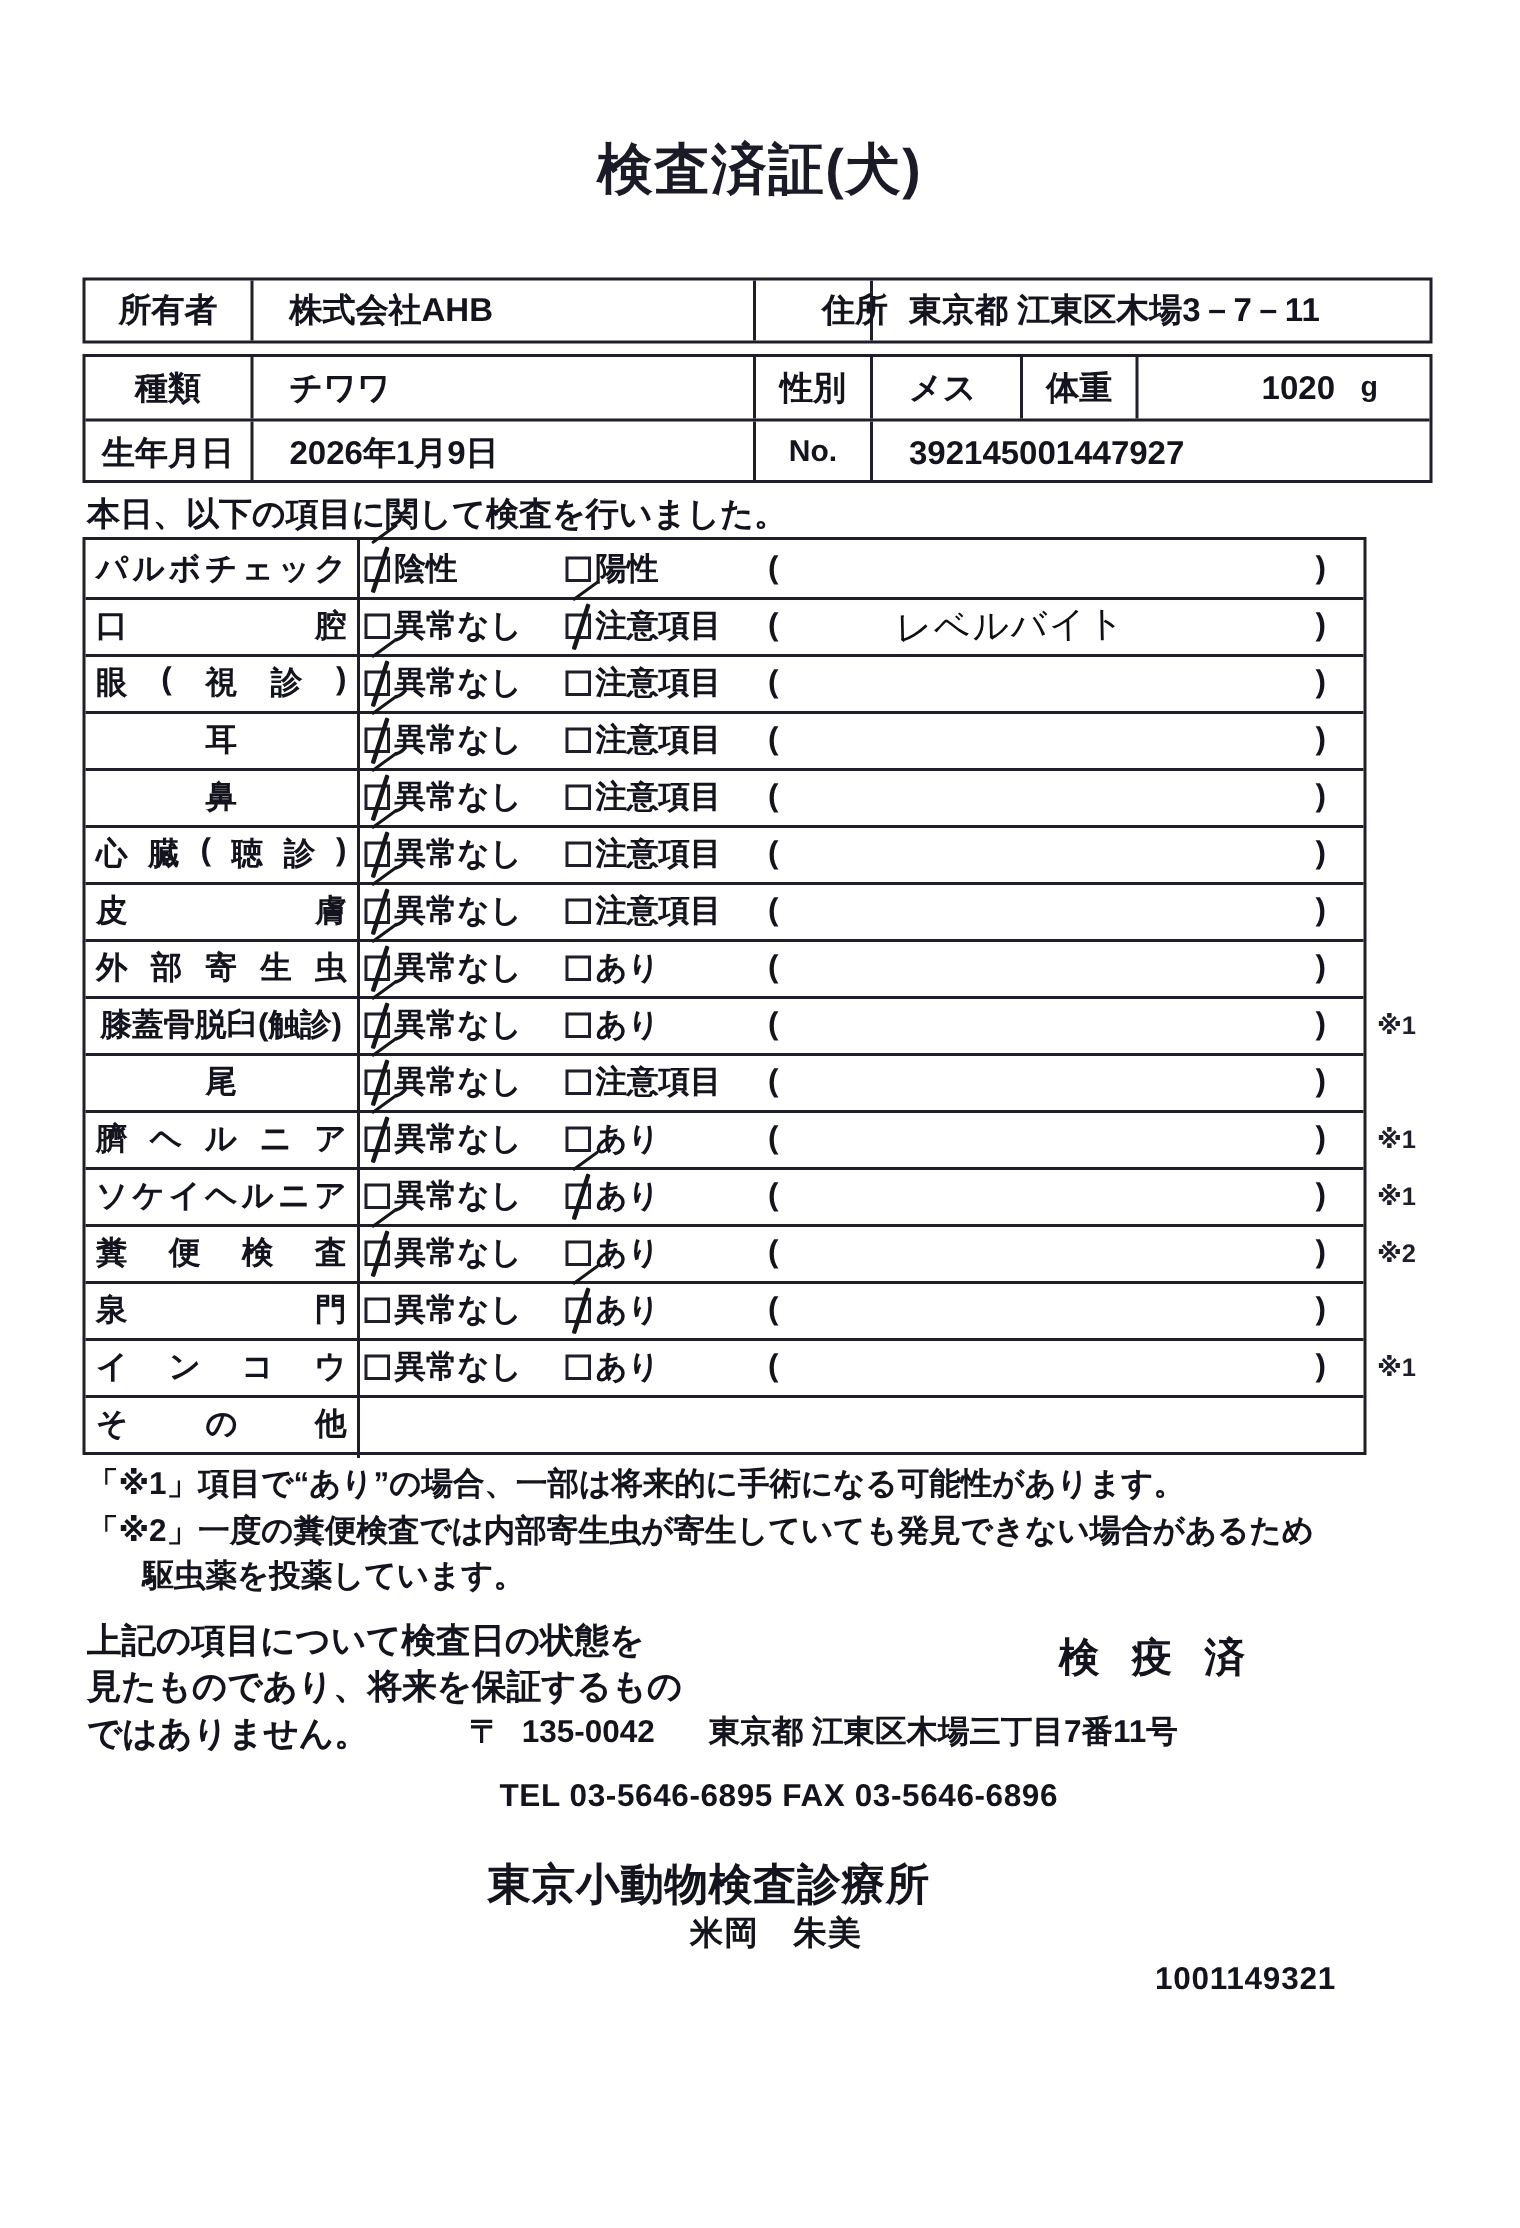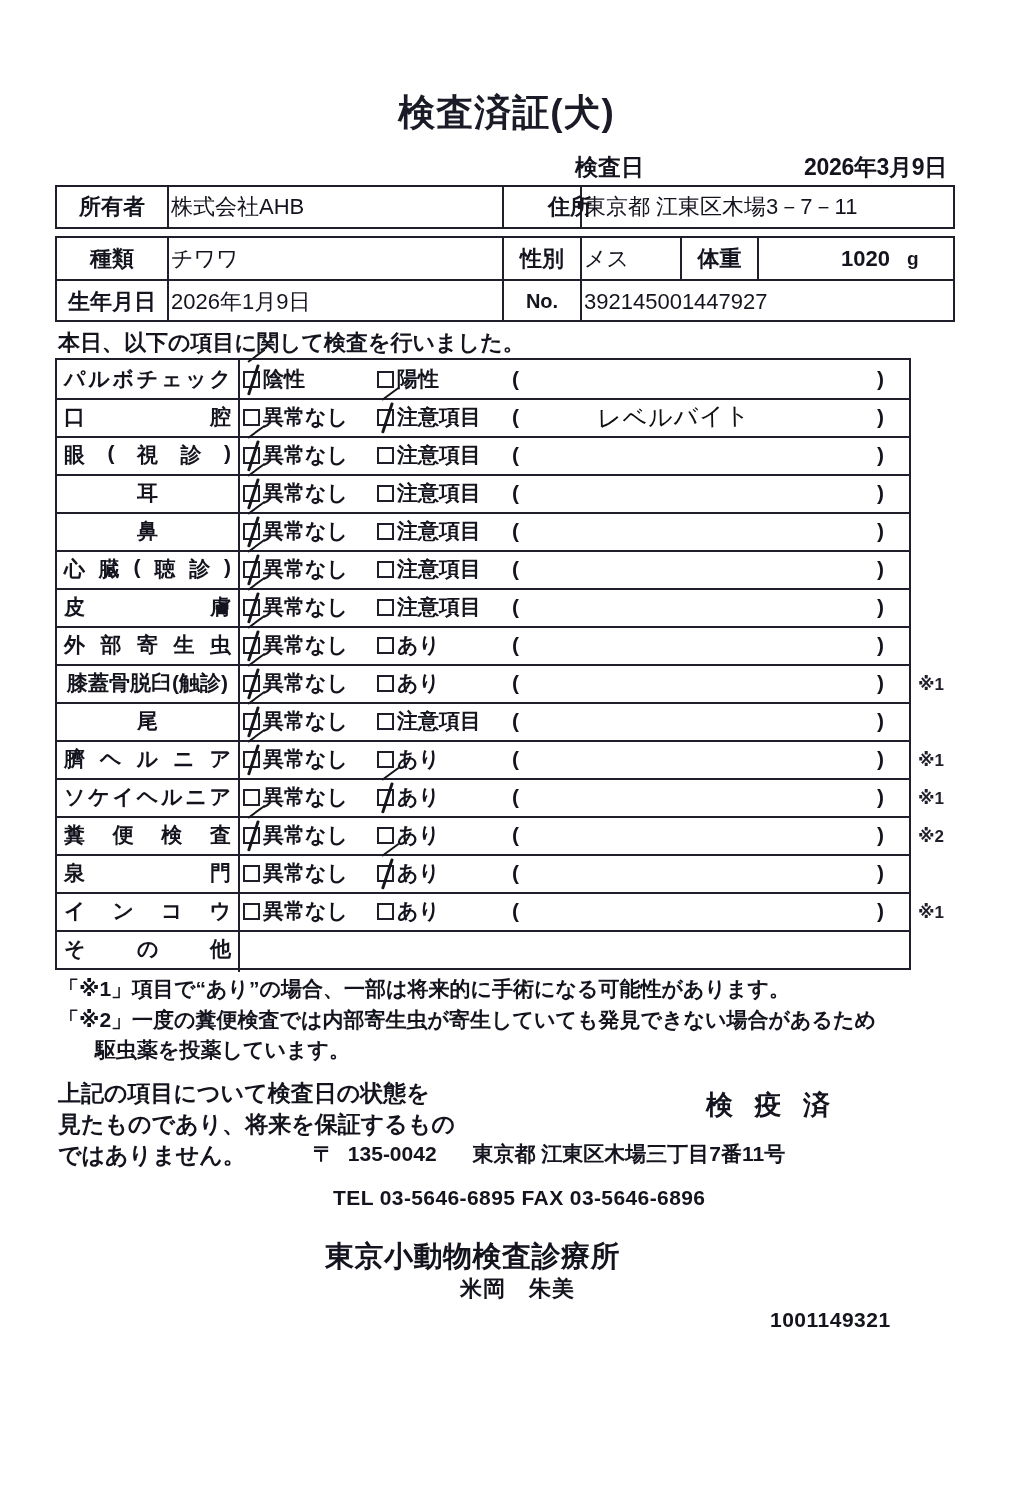--- a/index.html
+++ b/index.html
@@ -39,21 +39,21 @@
   }
   .cell{
     position:absolute;box-sizing:border-box;
     font-size:22px;
     display:flex;align-items:center;
     overflow:hidden;white-space:nowrap;
   }
   .vline{position:absolute;width:2px;background:#1f1f2b;}
   .hline{position:absolute;height:2px;background:#1f1f2b;}
   .lbl{justify-content:center;font-weight:700;}
-  .val{padding-left:2px;font-weight:400;}
+  .val{padding-left:24px;font-weight:700;}
   .val-r{justify-content:flex-end;padding-right:14px;font-weight:700;}
 
   
   #owner-table{left:55px;top:185px;width:900px;height:44px;}
   
   #info-table{left:55px;top:236px;width:900px;height:86px;}
 
   
   .intro{
     position:absolute;left:58px;top:328px;font-size:22px;font-weight:700;
@@ -132,24 +132,20 @@
 
   .spread-lbl{display:flex;width:100%;justify-content:space-between;}
 </style>
 </head>
 <body>
 
 <div class="page">
 
   <div class="title">検査済証(犬)</div>
 
-  <div class="examdate-row">
-    <span class="examdate-label">検査日</span>
-    <span class="examdate-value">2026年3月9日</span>
-  </div>
 
   <div class="tbl" id="owner-table">
     <div class="vline" style="left:110px;top:0;height:40px;"></div>
     <div class="vline" style="left:445px;top:0;height:40px;"></div>
     <div class="vline" style="left:523px;top:0;height:40px;"></div>
     <div class="cell lbl" style="left:0;top:0;width:110px;height:40px;">所有者</div>
     <div class="cell val" style="left:112px;top:0;width:333px;height:40px;">株式会社AHB</div>
     <div class="cell lbl" style="left:447px;top:0;width:76px;height:40px;margin-left:28px;">住所</div>
     <div class="cell val" style="left:525px;top:0;width:371px;height:40px;">東京都 江東区木場3－7－11</div>
   </div>

